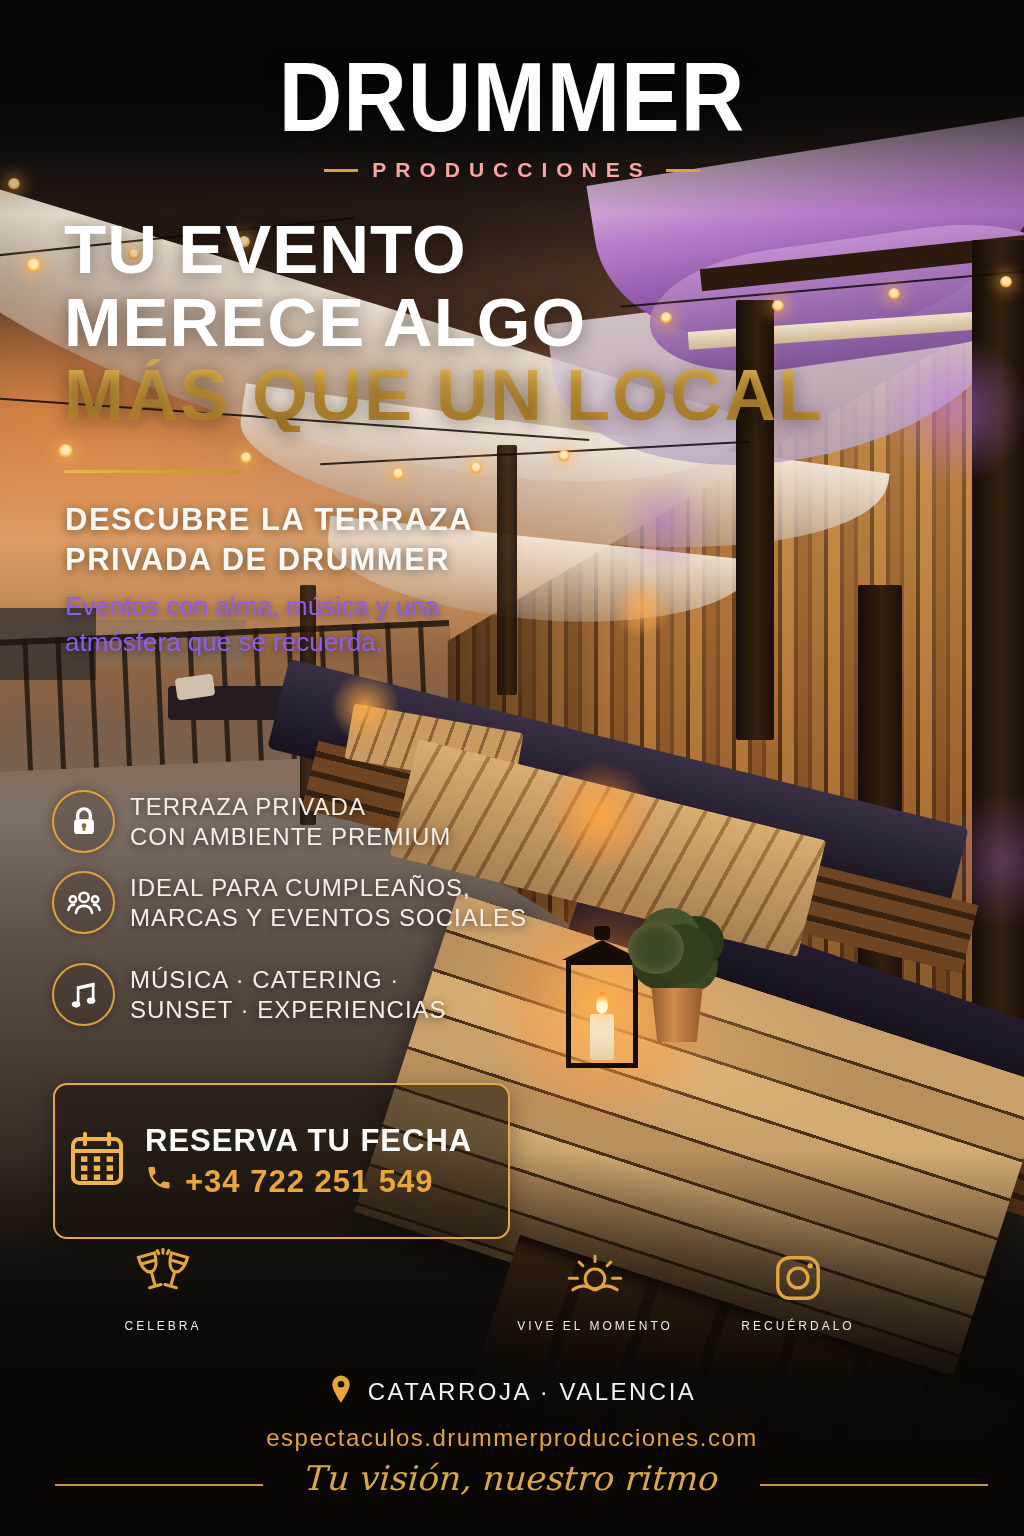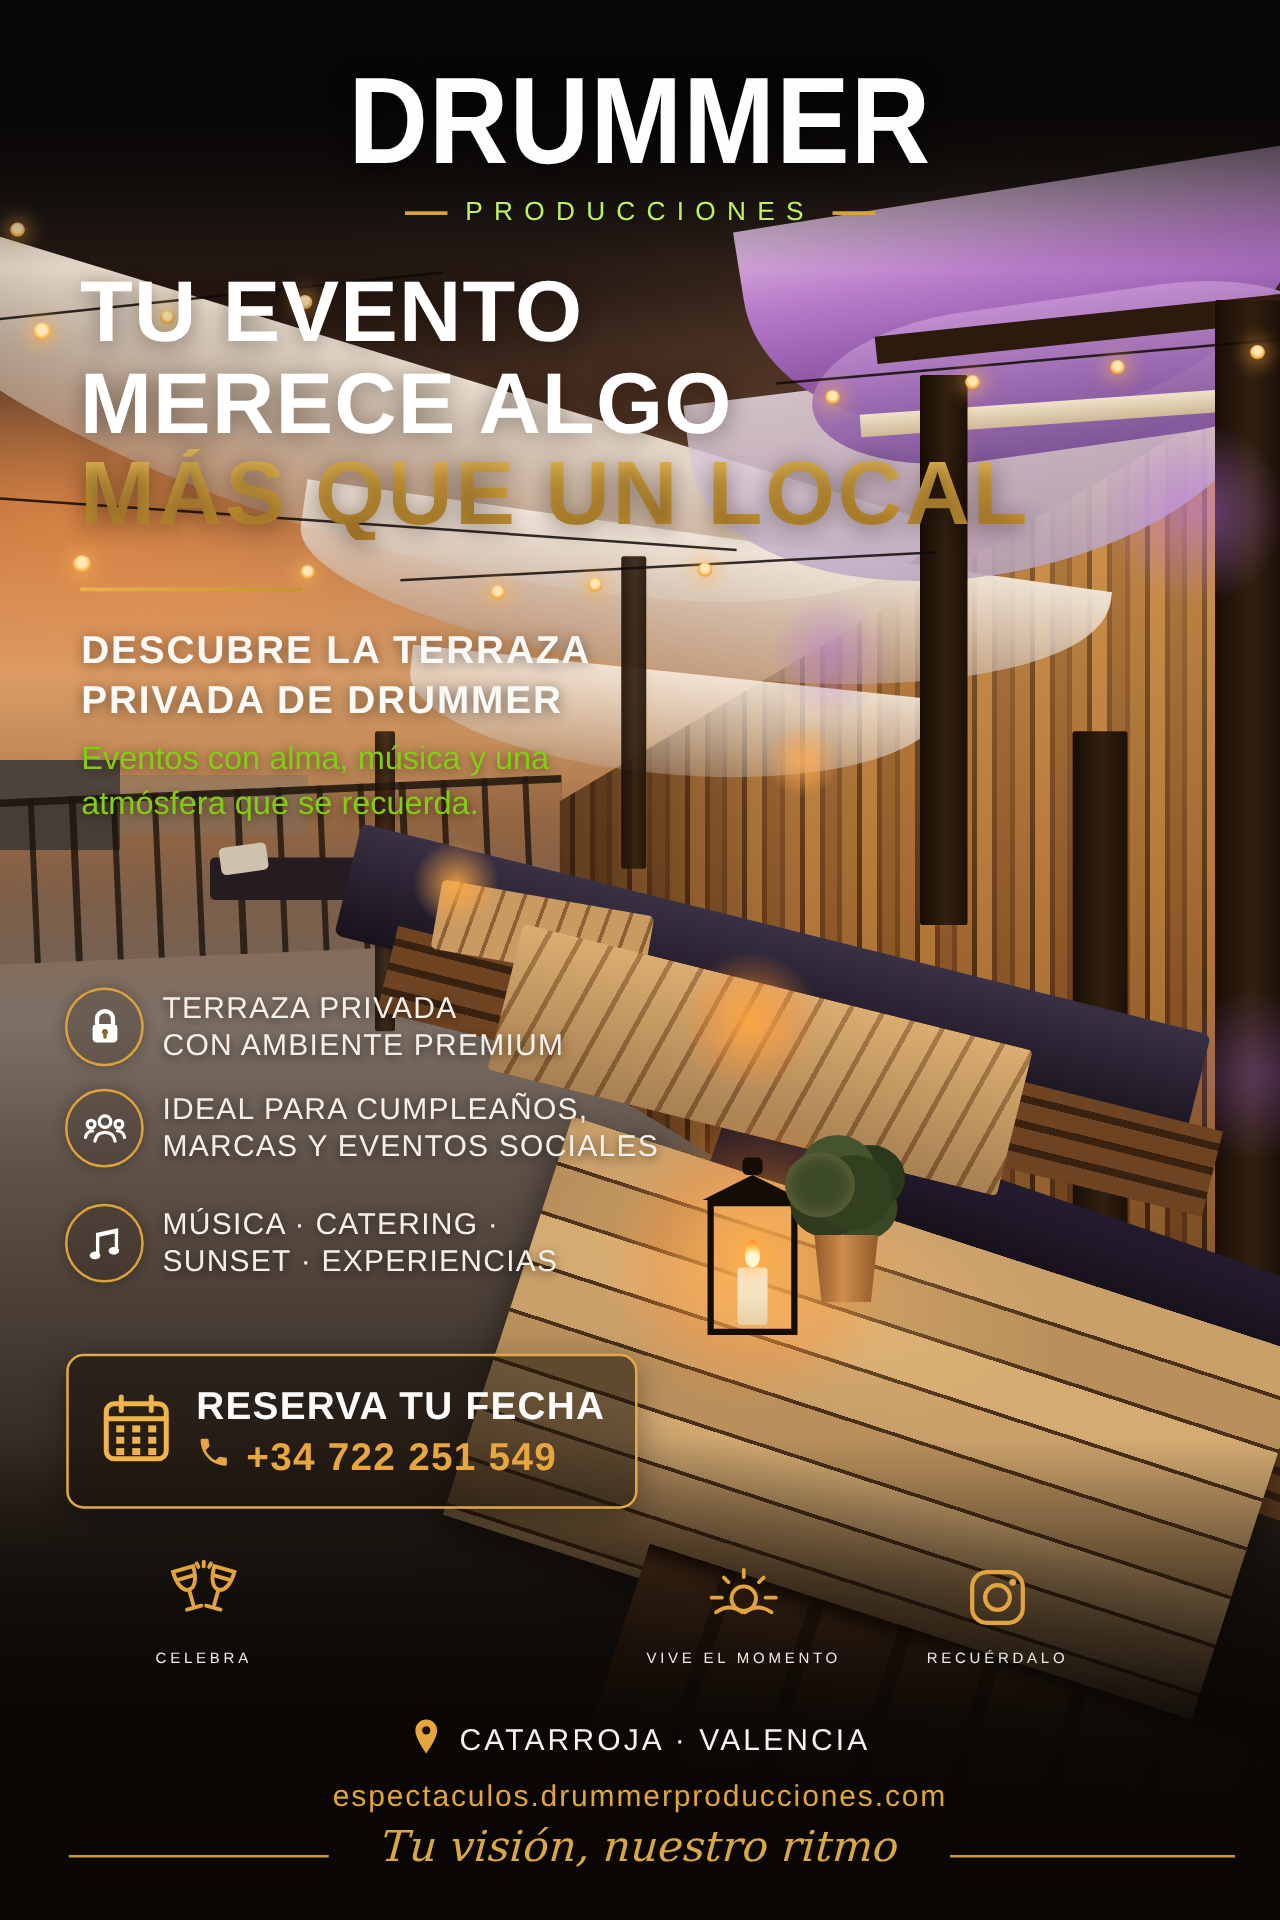--- a/index.html
+++ b/index.html
@@ -96,42 +96,42 @@
   .vignette{position:absolute;inset:0;z-index:7;pointer-events:none;
     background:radial-gradient(ellipse 130% 120% at 50% 45%,transparent 62%,rgba(5,3,2,.55) 100%);}
 
   
   .content{position:absolute;inset:0;z-index:10;color:#fff;}
   .logo{position:absolute;left:0;top:40px;width:100%;text-align:center;}
   .logo-word{font-size:88px;font-weight:bold;letter-spacing:1px;transform:scaleY(1.12);transform-origin:top center;
     color:#fdfdfd;text-shadow:0 3px 16px rgba(0,0,0,.55);}
   .logo-sub{margin-top:16px;display:flex;align-items:center;justify-content:center;gap:14px;}
   .logo-sub .dash{width:34px;height:3px;background:#d9a23c;}
-  .logo-sub .subt{font-size:21px;letter-spacing:9px;color:#bef264;font-weight:400;}
+  .logo-sub .subt{font-size:21px;letter-spacing:9px;color:#fca5a5;font-weight:700;}
   .headline{position:absolute;left:64px;top:213px;font-weight:bold;line-height:73px;
     text-shadow:0 3px 18px rgba(20,10,5,.45);}
   .hl{font-size:69px;letter-spacing:1px;color:#fff;}
   .hl3{font-size:72px;letter-spacing:2px;color:#d8a43e;
     background:linear-gradient(180deg,#ecc15c 0%,#d8a43e 45%,#c08c2e 100%);
     -webkit-background-clip:text;background-clip:text;-webkit-text-fill-color:transparent;}
   .gold-rule{position:absolute;left:64px;top:470px;width:178px;height:3px;z-index:10;
     background:linear-gradient(90deg,#eab44e,#c6922f);border-radius:2px;}
   .intro-title{position:absolute;left:65px;top:500px;font-weight:bold;font-size:31px;line-height:40px;
     letter-spacing:1.5px;color:#fbf9f6;text-shadow:0 2px 10px rgba(20,10,5,.5);}
-  .intro-body{position:absolute;left:65px;top:588px;font-size:26px;line-height:36px;color:#84cc16;
+  .intro-body{position:absolute;left:65px;top:588px;font-size:26px;line-height:36px;color:#8b5cf6;
     text-shadow:0 2px 8px rgba(20,10,5,.55);font-weight:400;}
   .feature{position:absolute;left:52px;display:flex;align-items:center;gap:15px;}
   .f1{top:790px;} .f2{top:871px;} .f3{top:963px;}
   .fcirc{width:63px;height:63px;border-radius:50%;border:2.5px solid #dba23a;flex:0 0 auto;
     display:flex;align-items:center;justify-content:center;background:rgba(20,12,8,.18);
     box-shadow:0 0 12px rgba(0,0,0,.3);}
   .ftext{font-size:24px;line-height:30px;letter-spacing:1px;color:#f4efe8;
     text-shadow:0 2px 8px rgba(15,8,4,.6);}
-  .reserve{position:absolute;left:53px;top:1083px;width:457px;height:124px;border:2px solid #e3a843;
-    border-radius:14px;background:rgba(24,17,11,.55);display:flex;align-items:center;padding:0 22px;gap:16px;
+  .reserve{position:absolute;left:53px;top:1083px;width:457px;height:156px;border:2px solid #e3a843;
+    border-radius:14px;background:rgba(24,17,11,.55);display:flex;align-items:center;padding:0 10px;gap:16px;
     box-shadow:0 6px 24px rgba(0,0,0,.35);}
   .reserve-text{display:flex;flex-direction:column;gap:5px;}
   .reserve-title{font-size:31px;font-weight:bold;letter-spacing:1px;color:#fcfbf9;}
   .reserve-phone{display:flex;align-items:center;gap:12px;font-size:31px;font-weight:bold;
     letter-spacing:1px;color:#e8a63f;}
   .pillars{position:absolute;left:0;top:1243px;width:100%;height:100px;}
   .pillar{position:absolute;width:210px;text-align:center;}
   .pillar .picon{height:62px;display:flex;align-items:flex-end;justify-content:center;}
   .pillar .plabel{margin-top:14px;font-size:12px;letter-spacing:3px;color:#efebe4;}
   .loc-row{position:absolute;left:0;top:1374px;width:100%;display:flex;align-items:center;

